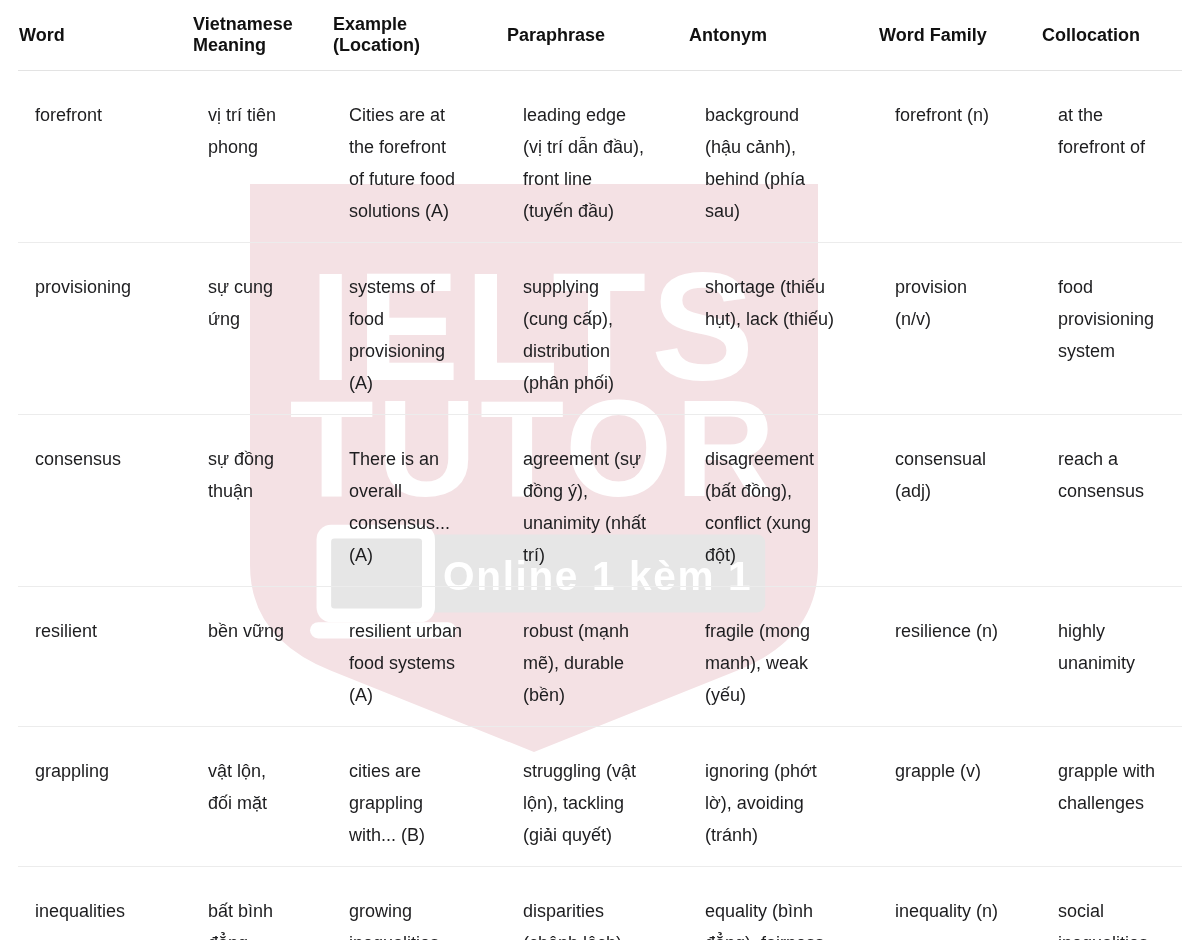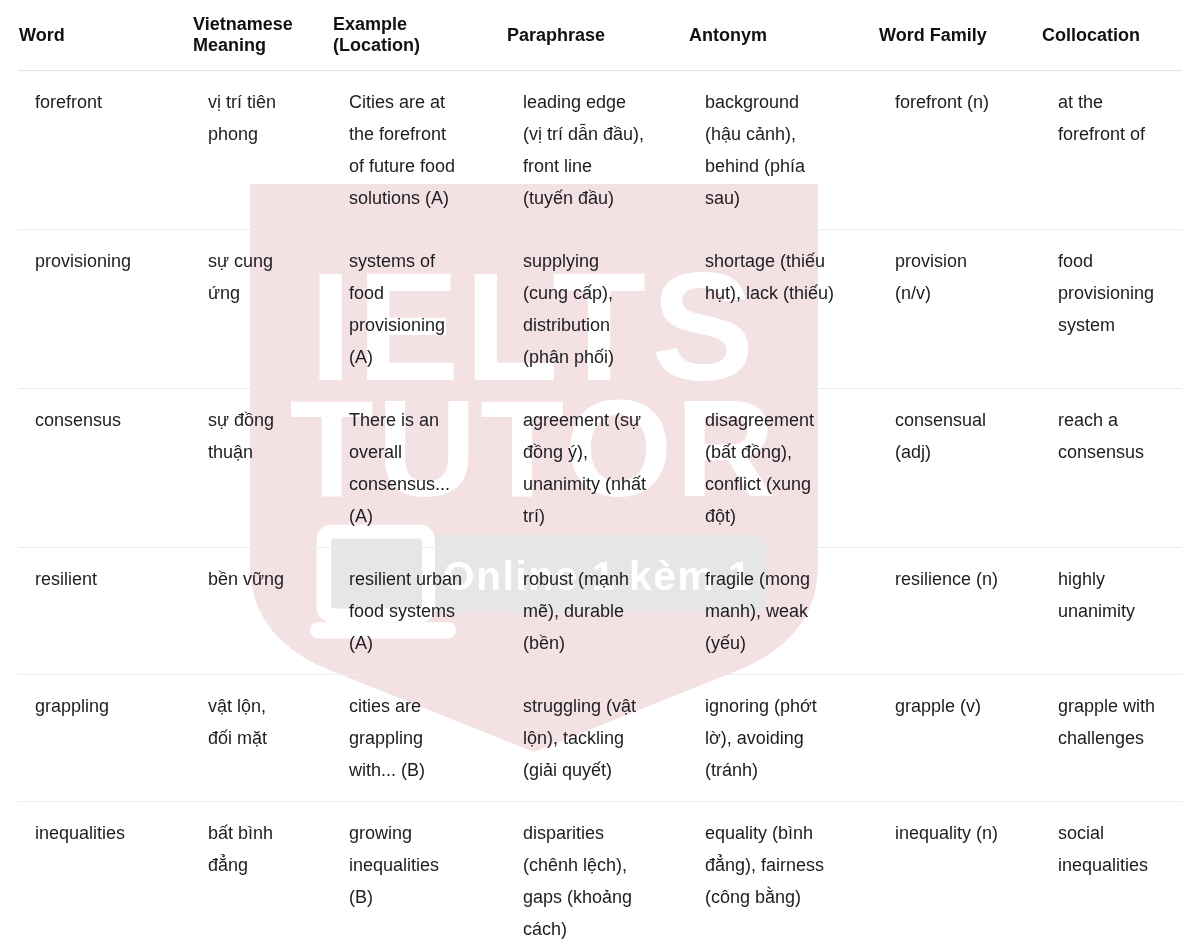--- a/index.html
+++ b/index.html
@@ -48,21 +48,21 @@
       height: 70px;
       padding: 0 0 0 0;
       border-bottom: 1px solid #e3e3e3;
       color: #111;
     }
     td {
       font-size: 18px;
       line-height: 32px;
       vertical-align: top;
       text-align: left;
-      padding: 15px 0 15px 0;
+      padding: 28px 0 15px 0;
       border-bottom: 1px solid #ececec;
       color: #1d1d1f;
     }
     tbody tr:last-child td { border-bottom: 1px solid #ececec; }
 
     
     col.c1 { width: 175px; }
     col.c2 { width: 140px; }
     col.c3 { width: 174px; }
     col.c4 { width: 182px; }

